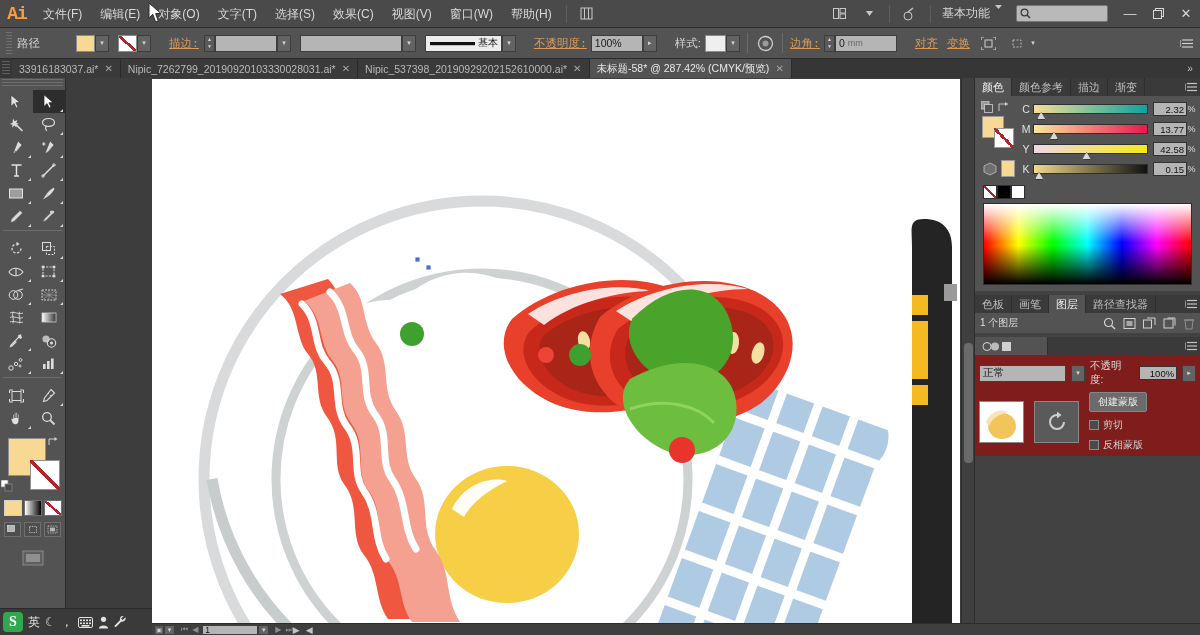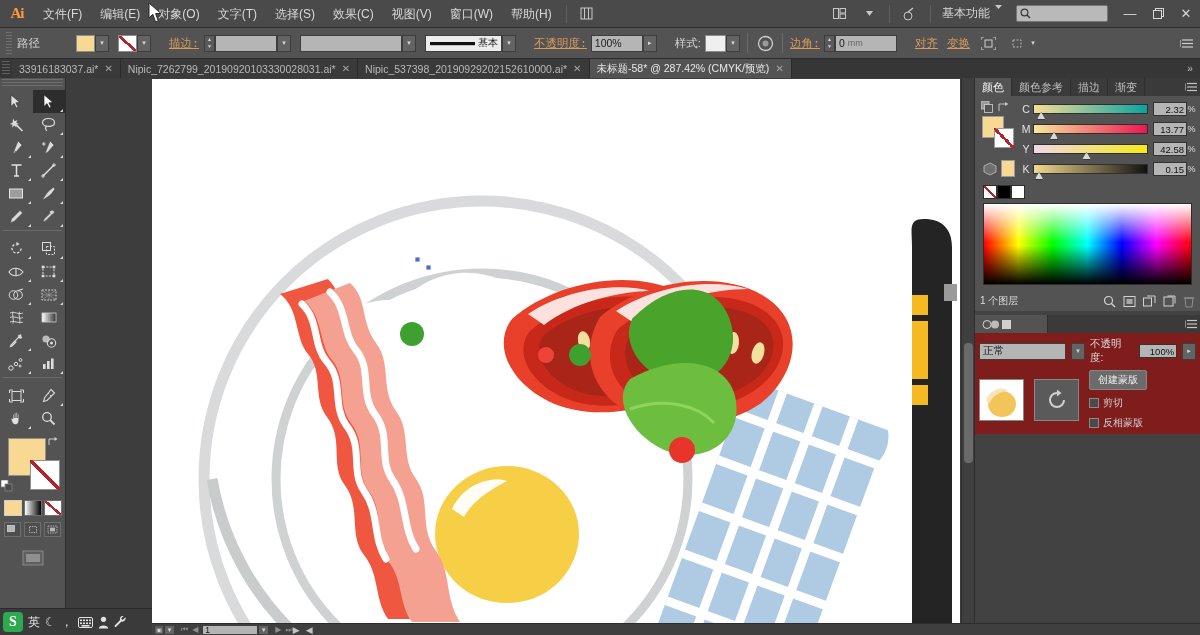--- a/index.html
+++ b/index.html
@@ -18,22 +18,22 @@
   
   #menubar {
     position: absolute; left:0; top:0; width:1200px; height:28px;
     background: #4a4a4a;
     display: flex; align-items: center;
     border-bottom: 1px solid #2e2e2e;
   }
   #ai-logo {
     width: 34px; height: 28px;
     display:flex; align-items:center; justify-content:center;
-    color:#ff9a3c; font-weight:bold; font-size:15px;
-    font-family: Liberation Serif, serif;
+    color:#ff9a3c; font-weight:bold; font-size:18px;
+    font-family: Liberation Mono, monospace;
     letter-spacing:-1px;
   }
   .menu-item {
     padding: 0 9px; height:28px; line-height:28px;
     color:#d8d8d8; font-size:12px; white-space:nowrap;
     cursor:default;
   }
   #menubar-right {
     margin-left:auto; display:flex; align-items:center; height:28px;
   }
@@ -991,20 +991,34 @@
     <div id="nonecolor-row">
       <div class="nc-box" style="background:#fff;position:relative">
         <div style="position:absolute;inset:0;background:linear-gradient(to top right,transparent 42%,#b3232a 42%,#b3232a 58%,transparent 58%)"></div>
       </div>
       <div class="nc-box" style="background:#000"></div>
       <div class="nc-box" style="background:#fff"></div>
     </div>
     <div id="spectrum"></div>
   </div>
 
+  <div class="panel-tabs" style="margin-top:4px">
+    <div class="ptab">色板</div>
+    <div class="ptab">画笔</div>
+    <div class="ptab active">图层</div>
+    <div class="ptab">路径查找器</div>
+    <div class="ptab-menu">
+      <svg width="13" height="10" viewBox="0 0 13 10">
+          <line x1="2" y1="1.5" x2="12" y2="1.5" stroke="#c5c5c5" stroke-width="1.2"></line>
+          <line x1="2" y1="5" x2="12" y2="5" stroke="#c5c5c5" stroke-width="1.2"></line>
+          <line x1="2" y1="8.5" x2="12" y2="8.5" stroke="#c5c5c5" stroke-width="1.2"></line>
+          <path d="M0,1.5 L0,8.5" stroke="#c5c5c5" stroke-width="1.2"></path>
+        </svg>
+    </div>
+  </div>
   <div id="layers-panel">
     <div id="layers-footer">
       <span>1 个图层</span>
       <div class="lf-icons">
         <svg width="13" height="13" viewBox="0 0 13 13">
             <circle cx="5.5" cy="5.5" r="4" fill="none" stroke="#d2d2d2" stroke-width="1.2"></circle>
             <line x1="8.4" y1="8.4" x2="12" y2="12" stroke="#d2d2d2" stroke-width="1.4"></line>
           </svg>
         <svg width="13" height="13" viewBox="0 0 13 13">
             <rect x="1" y="1.5" width="11" height="10" fill="none" stroke="#d2d2d2" stroke-width="1"></rect>

